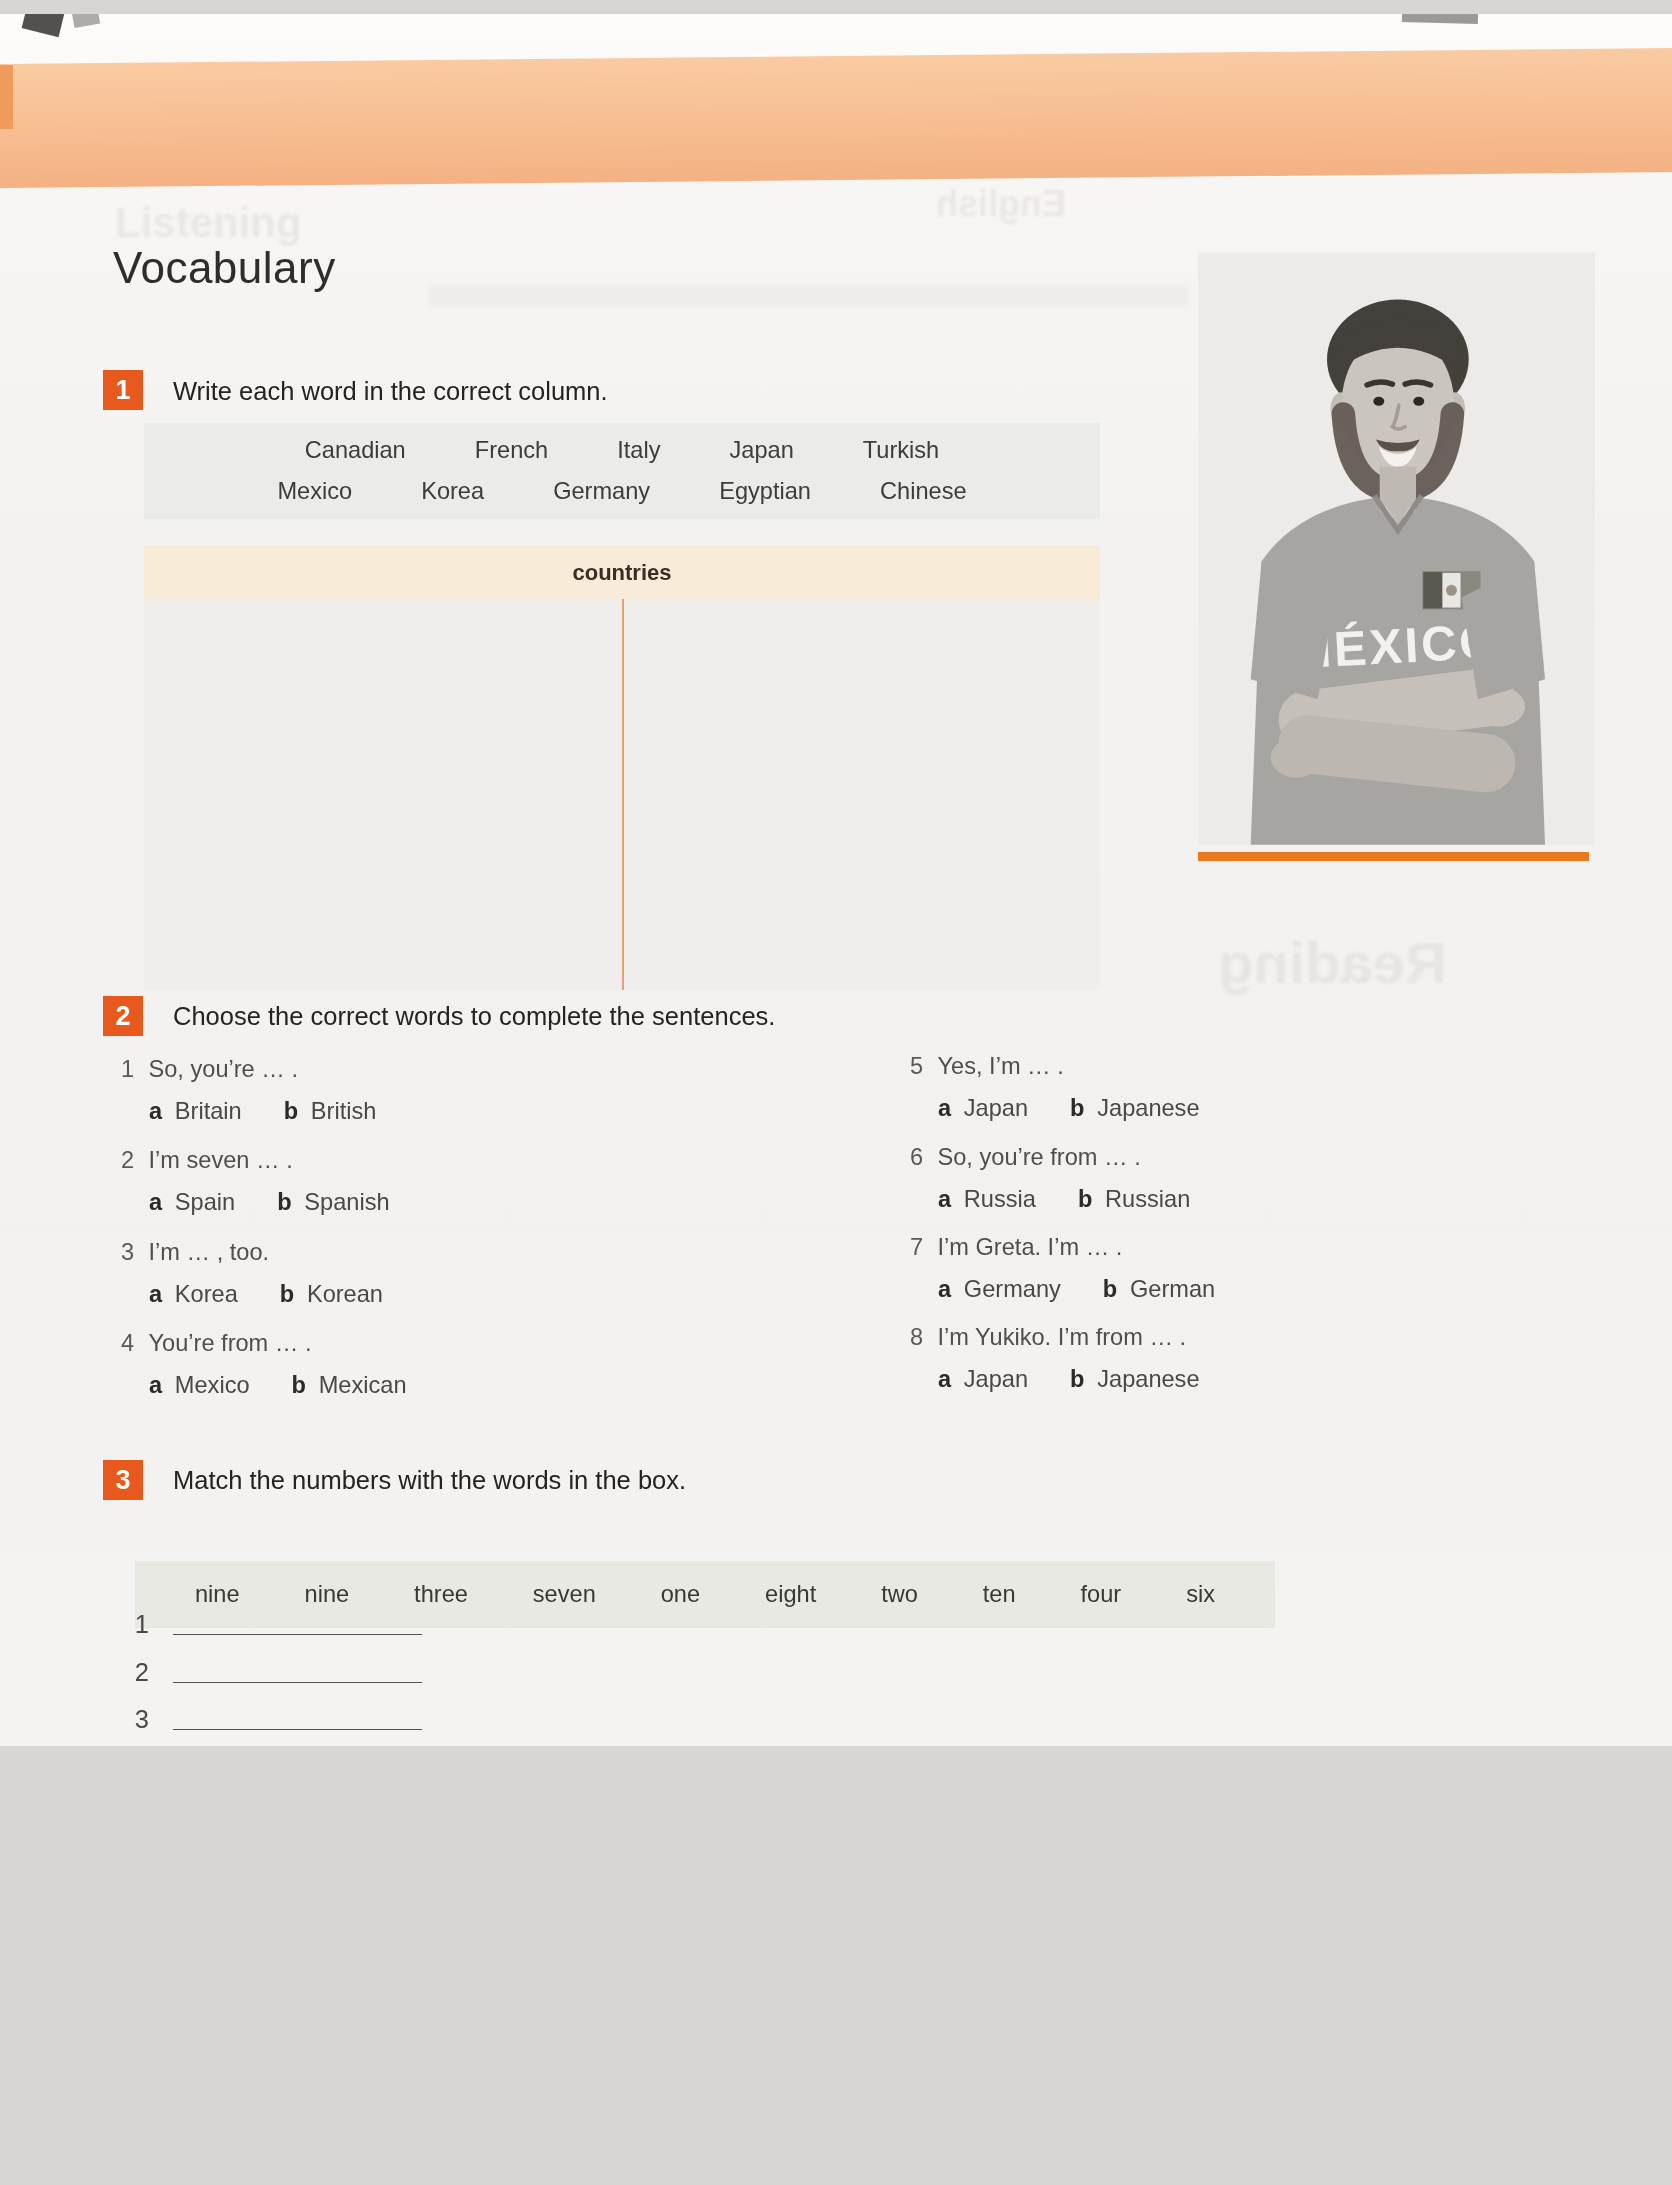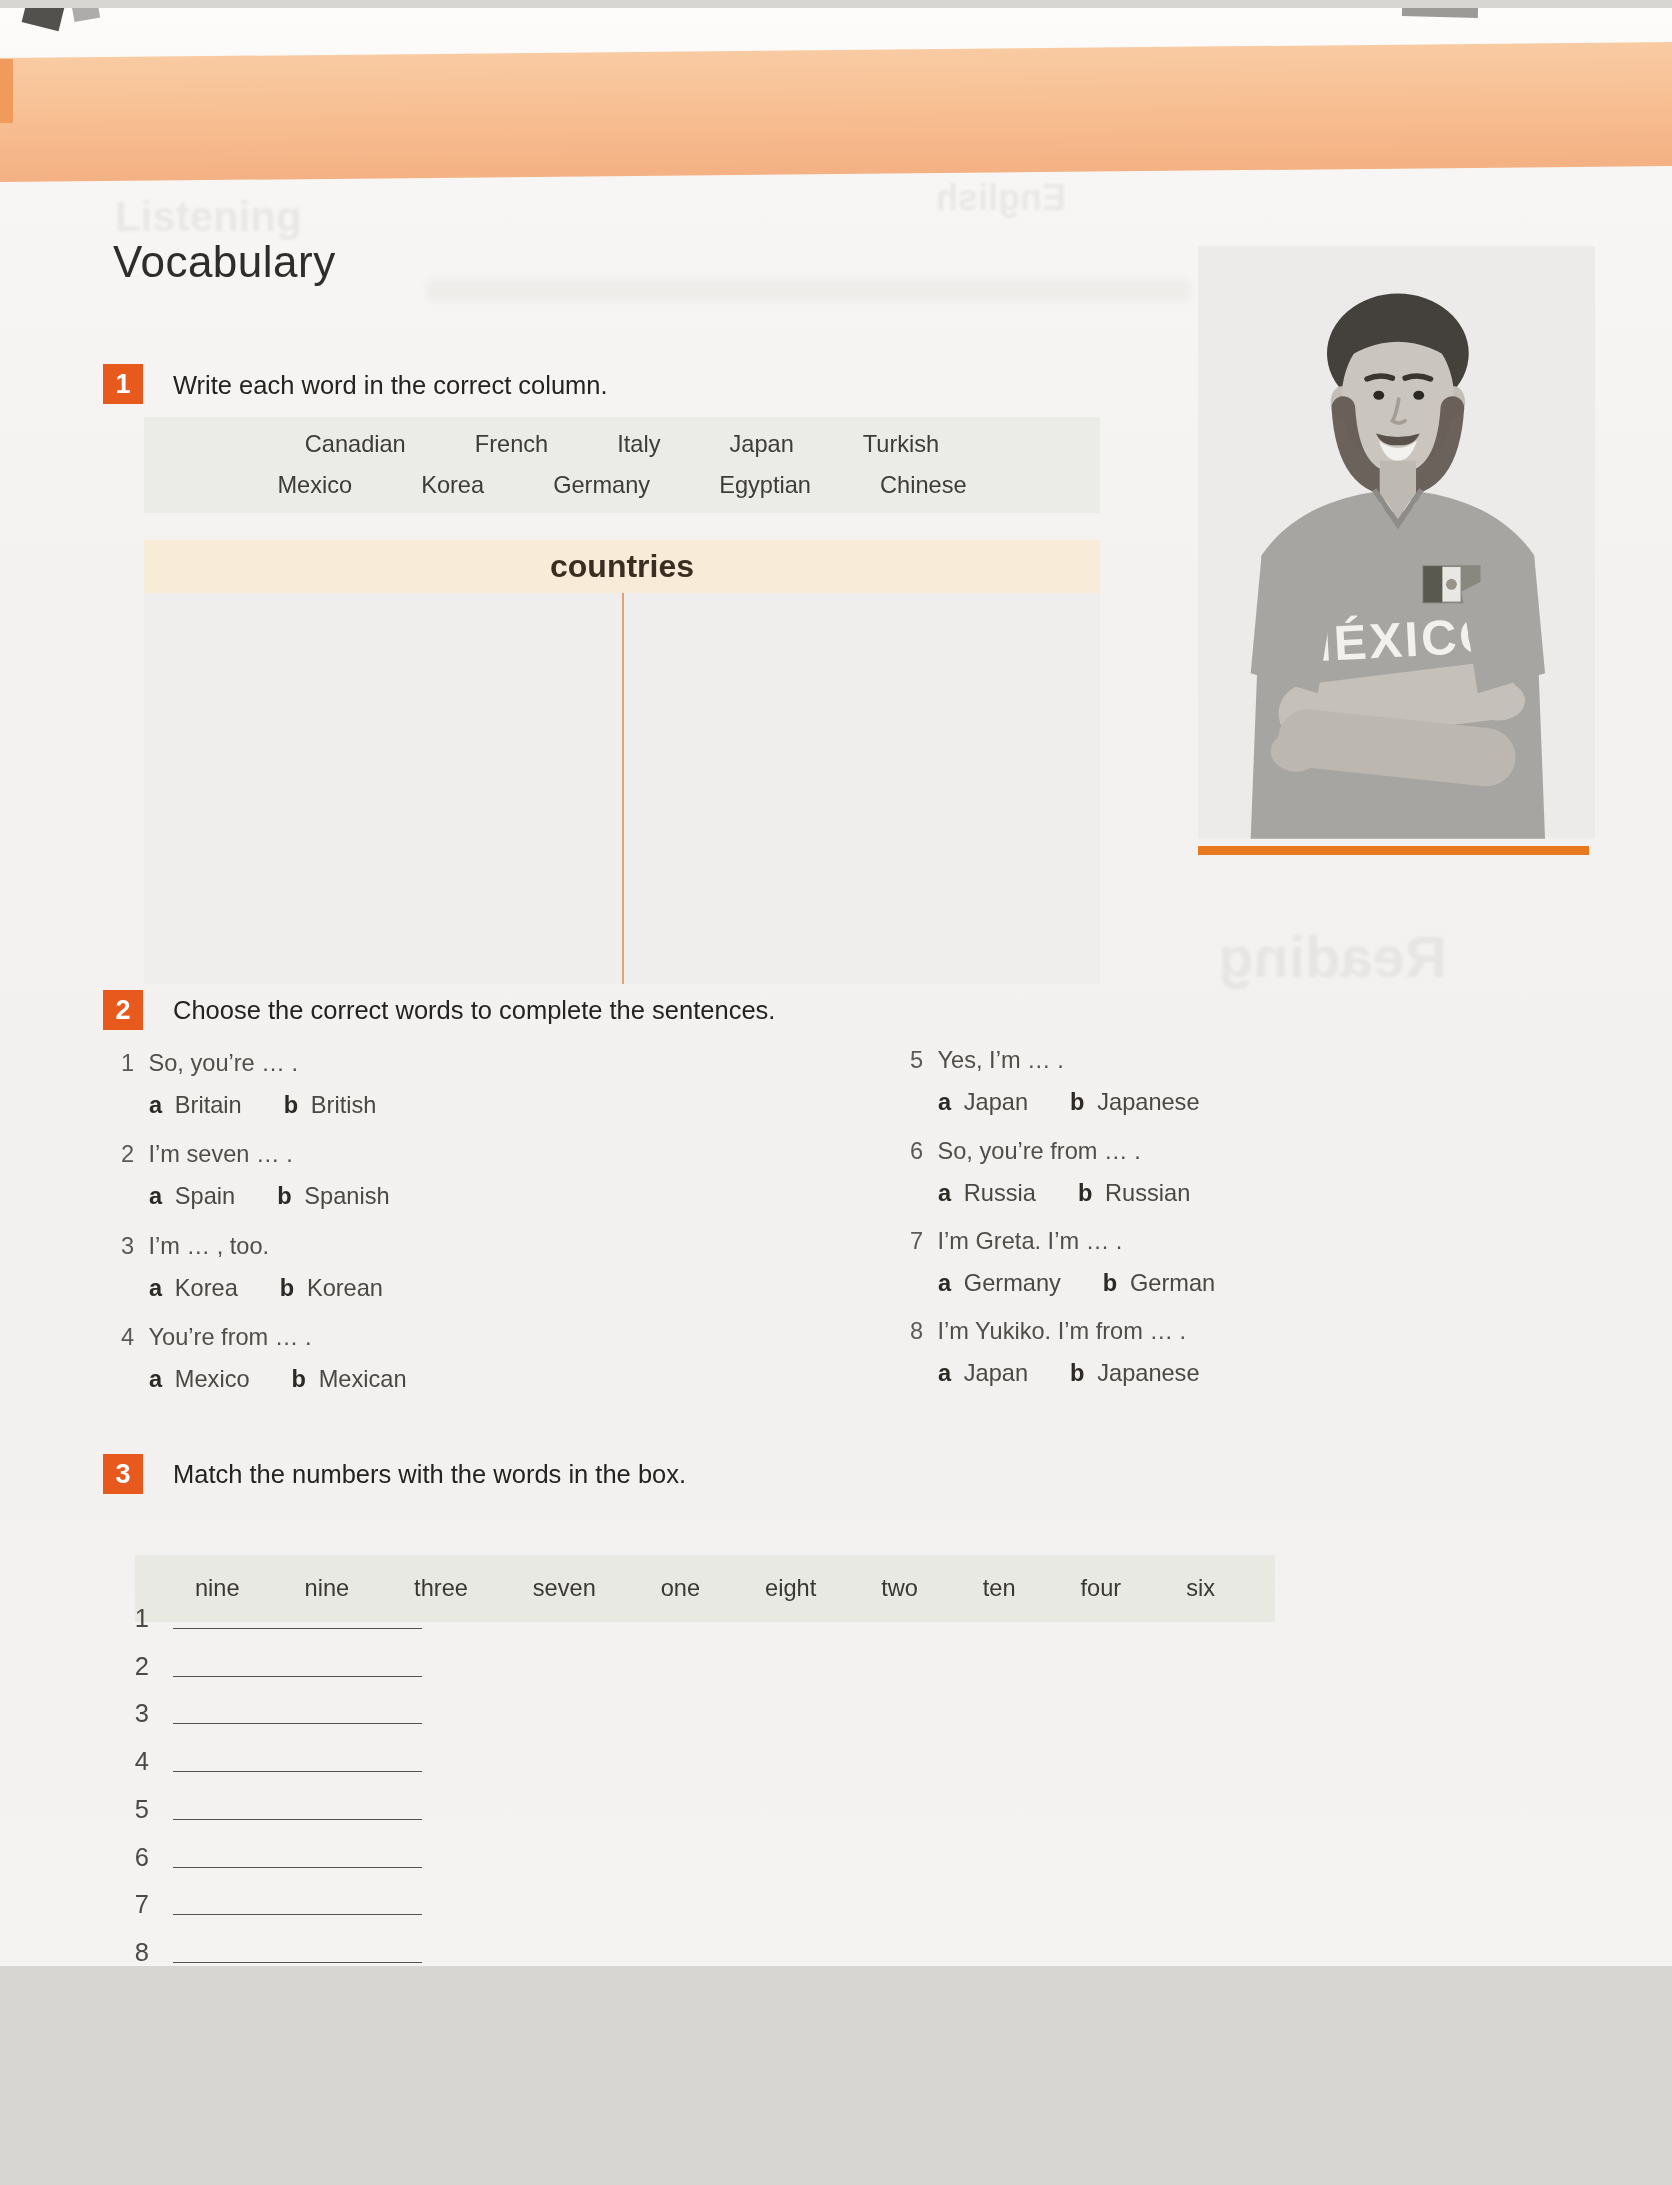--- a/index.html
+++ b/index.html
@@ -1,17 +1,17 @@
 <!DOCTYPE html>
 <html style="font-size:14.5px"><head>
 <meta charset="utf-8">
 <style>
   html,body{margin:0;padding:0;background:#d8d6d3;}
   #page{
-    position:relative;width:1673px;height:1958px;margin:8px auto;overflow:hidden;
+    position:relative;width:1673px;height:1732px;margin:14px auto;overflow:hidden;
     background:linear-gradient(180deg,#fdfcfb 0%,#f7f6f4 8%,#f3f2f0 30%,#f2f1ef 70%,#f4f3f1 100%);
     font-family:"Liberation Sans",sans-serif;
   }
   
   .band{position:absolute;left:-11px;top:42px;width:1704px;height:124px;
     background:linear-gradient(180deg,#f9cba3 0%,#f7bd90 55%,#f4b183 100%);
     transform:rotate(-0.55deg);}
   .band-edge{position:absolute;left:0;top:51px;width:12.7px;height:64px;background:#f09a5c;}
   .artifact{position:absolute;}
   .a1{left:23.6px;top:-5.5px;width:38px;height:23.6px;background:#35332f;opacity:.85;transform:rotate(14deg);}
@@ -35,21 +35,21 @@
   .wordbox1{position:absolute;left:144px;top:409px;width:956px;height:96px;background:#ebebe8;
     display:flex;flex-direction:column;justify-content:center;gap:14.5px;}
   .wb-row{display:flex;justify-content:center;gap:69px;font-size:23.6px;color:#3e3c39;}
   .wordbox3{position:absolute;left:135px;top:1547px;width:1140px;height:67px;background:#e9e9e3;
     display:flex;align-items:center;justify-content:space-between;padding:0 60px;box-sizing:border-box;
     font-size:23.6px;color:#3a3835;}
   
   .vtable{position:absolute;left:144px;top:532px;width:956px;height:444px;}
   .vt-header{display:flex;height:53px;gap:2.7px;}
   .vt-h-cell{flex:1;background:#f8ecd8;display:flex;align-items:center;justify-content:center;
-    font-size:32px;font-weight:bold;color:#3a2e22;}
+    font-size:22px;font-weight:bold;color:#3a2e22;}
   .vt-body{position:relative;height:391px;background:#efeeec;display:flex;}
   .vt-b-cell{flex:1;}
   .vt-divider{position:absolute;left:50%;top:0;width:1.8px;height:100%;background:#e2a275;}
   
   .photo-fig{position:absolute;left:1198px;top:238px;width:397px;height:593px;}
   .photo-underline{position:absolute;left:1198px;top:838px;width:391px;height:9px;background:#e8791e;}
   
   .ex2-item{position:absolute;width:491px;font-size:23.6px;}
   .ex2-line{display:flex;align-items:baseline;}
   .ex2-num{width:27px;text-align:right;color:#5b5855;flex:none;}

